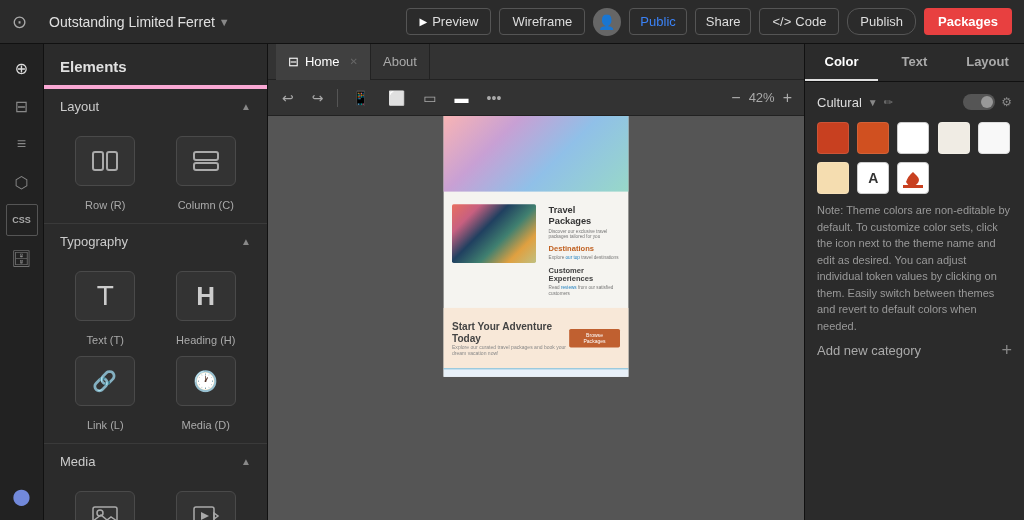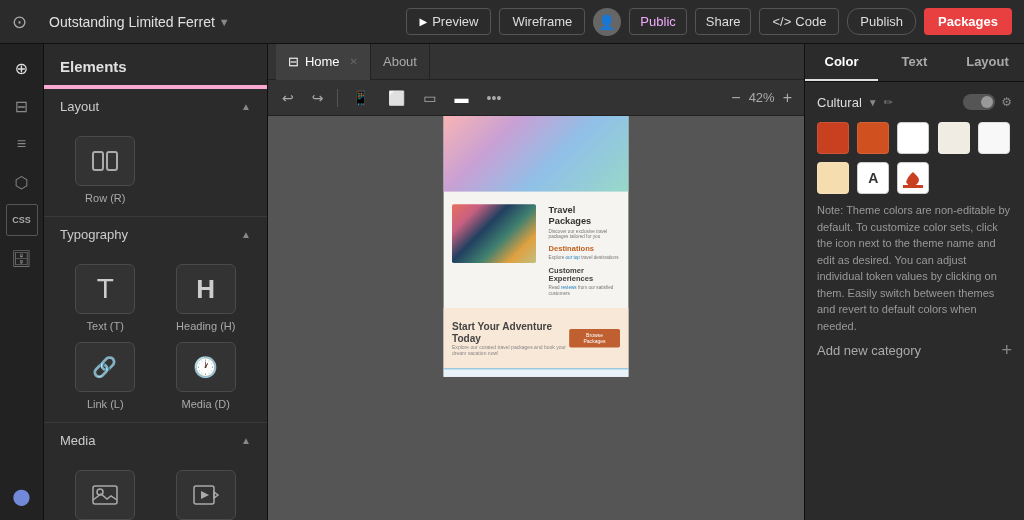--- a/index.html
+++ b/index.html
@@ -8,21 +8,21 @@
     
     .topbar { display: flex; align-items: center; background: #2b2b2b; height: 44px; padding: 0 12px; gap: 10px; border-bottom: 1px solid #111; }
     .topbar-logo { color: #aaa; font-size: 18px; cursor: pointer; }
     .topbar-title { color: #e0e0e0; font-size: 14px; font-weight: 500; display: flex; align-items: center; gap: 4px; margin: 0 auto 0 12px; cursor: pointer; }
     .topbar-title .arrow { color: #888; font-size: 11px; }
     .topbar-actions { display: flex; align-items: center; gap: 8px; margin-left: auto; }
     .btn-preview { display: flex; align-items: center; gap: 5px; background: transparent; border: 1px solid #555; color: #ddd; padding: 5px 12px; border-radius: 4px; cursor: pointer; font-size: 13px; }
     .btn-preview .play { color: #fff; font-size: 10px; }
     .btn-wireframe { background: transparent; border: 1px solid #555; color: #ddd; padding: 5px 12px; border-radius: 4px; cursor: pointer; font-size: 13px; }
     .avatar { width: 28px; height: 28px; border-radius: 50%; background: #666; overflow: hidden; display: flex; align-items: center; justify-content: center; color: #ccc; font-size: 14px; }
-    .btn-public { background: transparent; border: 1px solid #555; color: #f0abfc; padding: 5px 10px; border-radius: 4px; cursor: pointer; font-size: 13px; }
+    .btn-public { background: transparent; border: 1px solid #555; color: #3b82f6; padding: 5px 10px; border-radius: 4px; cursor: pointer; font-size: 13px; }
     .btn-share { background: transparent; border: 1px solid #555; color: #ddd; padding: 5px 10px; border-radius: 4px; cursor: pointer; font-size: 13px; }
     .btn-code { background: transparent; border: 1px solid #555; color: #ddd; padding: 5px 12px; border-radius: 4px; cursor: pointer; font-size: 13px; display: flex; align-items: center; gap: 4px; }
     .btn-publish { background: transparent; border: 1px solid #555; color: #ddd; padding: 5px 12px; border-radius: 12px; cursor: pointer; font-size: 13px; }
     .btn-upgrade { background: #e84040; border: none; color: #fff; padding: 6px 14px; border-radius: 4px; cursor: pointer; font-size: 13px; font-weight: 600; }
 
     
     .main { display: flex; height: 476px; }
 
     
     .sidebar { width: 268px; background: #2b2b2b; border-right: 1px solid #111; display: flex; flex-direction: column; }
@@ -34,21 +34,21 @@
     .icon-btn.active { color: #ddd; }
     .icon-btn.discord { color: #7289da; margin-top: auto; }
 
     .panel-header { color: #e0e0e0; font-size: 15px; font-weight: 600; padding: 14px 16px 10px; border-bottom: 4px solid #f9a8d4; }
 
     .section { border-bottom: 1px solid #3a3a3a; }
     .section-header { display: flex; align-items: center; justify-content: space-between; padding: 10px 16px; cursor: pointer; color: #ccc; font-size: 13px; font-weight: 500; }
     .section-chevron { color: #888; font-size: 10px; }
 
     .elements-grid { display: grid; grid-template-columns: 1fr 1fr; gap: 10px; padding: 12px 16px; }
-    .element-item { display: flex; flex-direction: column; align-items: center; gap: 6px; cursor: pointer; }
+    .element-item { display: flex; flex-direction: column; align-items: center; gap: 13px; cursor: pointer; }
     .element-icon { width: 60px; height: 50px; border: 1.5px solid #4a4a4a; border-radius: 6px; display: flex; align-items: center; justify-content: center; background: #333; color: #ccc; font-size: 22px; }
     .element-label { color: #aaa; font-size: 11px; }
 
     
     .canvas-area { flex: 1; background: #404040; display: flex; flex-direction: column; }
     .canvas-tabs { display: flex; align-items: center; background: #333; height: 36px; border-bottom: 1px solid #222; gap: 0; padding: 0 8px; }
     .canvas-tab { display: flex; align-items: center; gap: 6px; padding: 0 12px; height: 36px; color: #aaa; font-size: 13px; cursor: pointer; border-right: 1px solid #222; }
     .canvas-tab.active { background: #404040; color: #fff; }
     .canvas-tab .close { color: #666; font-size: 10px; margin-left: 4px; }
     .canvas-toolbar { display: flex; align-items: center; background: #333; height: 36px; padding: 0 8px; gap: 6px; border-bottom: 1px solid #222; }
@@ -158,20 +158,29 @@
           <div class="elements-grid">
             <div class="element-item">
               <div class="element-icon">
                 <svg width="28" height="22" viewBox="0 0 28 22">
                     <rect x="2" y="2" width="10" height="18" rx="2" fill="none" stroke="#aaa" stroke-width="2"></rect>
                     <rect x="16" y="2" width="10" height="18" rx="2" fill="none" stroke="#aaa" stroke-width="2"></rect>
                   </svg>
               </div>
               <span class="element-label">Row (R)</span>
             </div>
+            <div class="element-item">
+              <div class="element-icon">
+                <svg width="28" height="22" viewBox="0 0 28 22">
+                    <rect x="2" y="2" width="24" height="8" rx="2" fill="none" stroke="#aaa" stroke-width="2"></rect>
+                    <rect x="2" y="13" width="24" height="7" rx="2" fill="none" stroke="#aaa" stroke-width="2"></rect>
+                  </svg>
+              </div>
+              <span class="element-label">Column (C)</span>
+            </div>
           </div>
         </div>
 
         <div class="section">
           <div class="section-header">
             <span>Typography</span>
             <span class="section-chevron">▲</span>
           </div>
           <div class="elements-grid">
             <div class="element-item">

